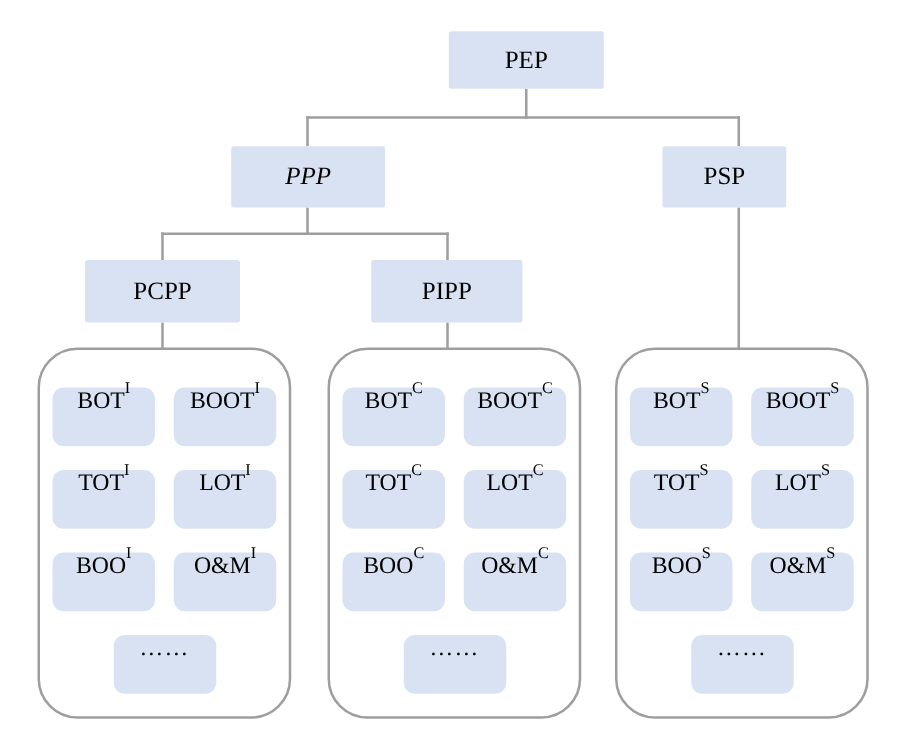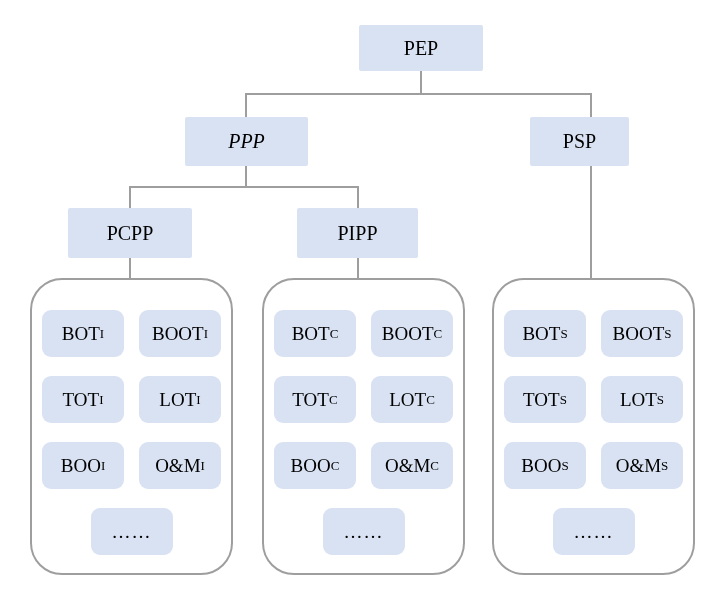--- a/index.html
+++ b/index.html
@@ -40,21 +40,21 @@
     box-sizing:border-box;
     display:flex; flex-direction:column; align-items:center;
     padding-top:30px; gap:19px;
   }
   .group-1 { left:30px; }
   .group-2 { left:262px; }
   .group-3 { left:492px; }
   .row { display:flex; gap:15px; }
   .cell {
     width:82px; height:47px; background:#d9e2f2; border-radius:9px;
-    display:flex; align-items:center; justify-content:center;
+    display:flex; justify-content:center;
     font-size:19px; white-space:nowrap;
   }
   .cell sub { font-size:13px; line-height:0; }
   .cell-dots { letter-spacing:1px; }
 </style>
 </head>
 <body>
 
 <div class="canvas">
 

